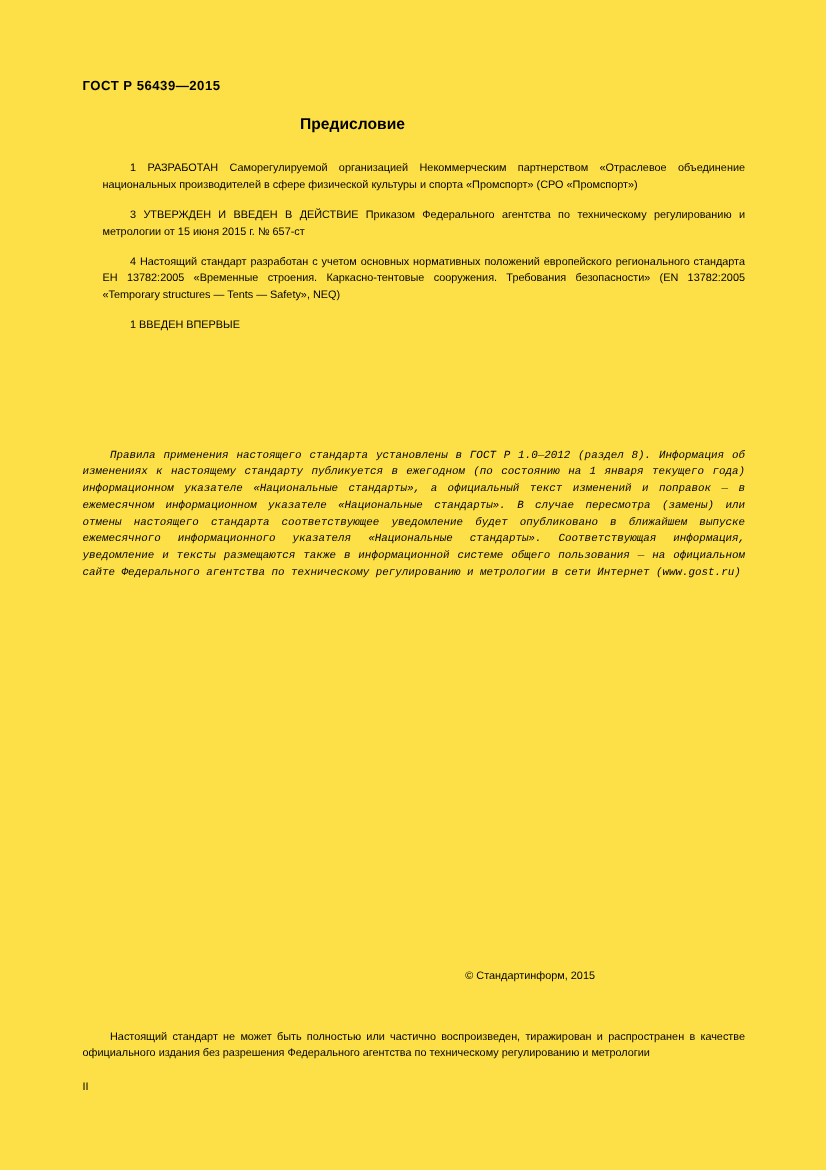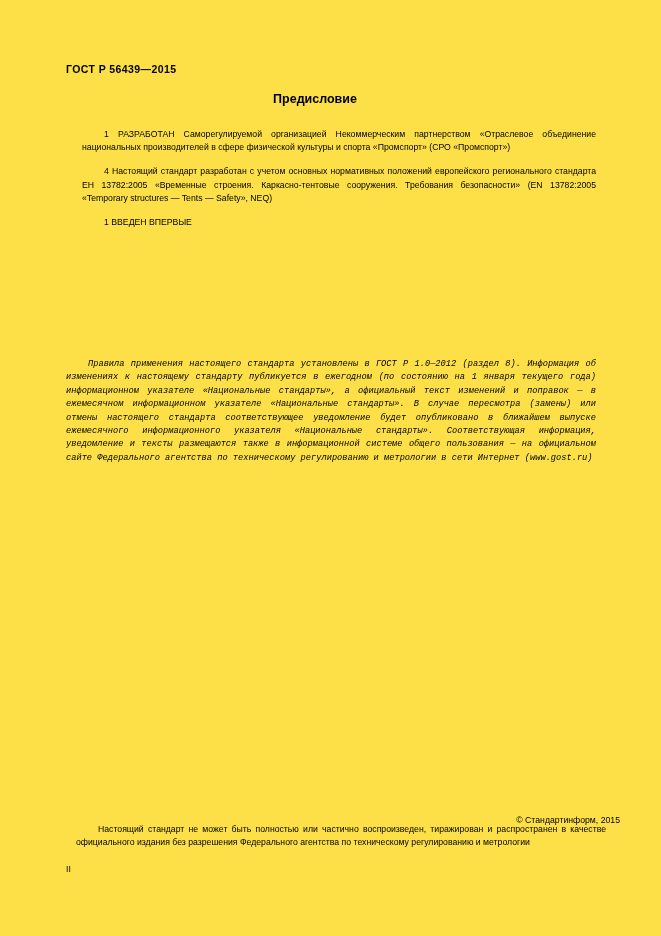--- a/index.html
+++ b/index.html
@@ -28,21 +28,20 @@
     letter-spacing: 0.4px;
   }
   .doc-title {
     position: absolute;
     top: 92px;
     left: 0;
     width: 564px;
     text-align: center;
     font-size: 12.5px;
     font-weight: bold;
-    padding-left: 33px;
   }
   .body-block {
     position: absolute;
     left: 66px;
     width: 530px;
     font-size: 8.7px;
     line-height: 13.2px;
     text-align: justify;
     text-justify: inter-word;
   }
@@ -64,28 +63,28 @@
     text-align: justify;
     font-family: Liberation Mono, monospace;
   }
   .italic-block p {
     margin: 0;
     text-indent: 22px;
   }
   .copyright {
     position: absolute;
     left: 0;
-    width: 620px;
-    top: 815px;
+    width: 476px;
+    top: 775px;
     text-align: right;
     font-size: 8.7px;
   }
   .footnote {
     position: absolute;
-    left: 76px;
+    left: 66px;
     width: 530px;
     top: 823px;
     font-size: 8.7px;
     line-height: 13.2px;
     text-align: justify;
   }
   .footnote p {
     margin: 0;
     text-indent: 22px;
   }
@@ -100,20 +99,21 @@
 <body>
 
 <div class="page">
 
   <div class="doc-header">ГОСТ Р 56439—2015</div>
 
   <div class="doc-title">Предисловие</div>
 
   <div class="body-block clause-list">
     <p>1  РАЗРАБОТАН Саморегулируемой организацией Некоммерческим партнерством «Отраслевое объединение национальных производителей в сфере физической культуры и спорта «Промспорт» (СРО «Промспорт»)</p>
+    <p>3  УТВЕРЖДЕН И ВВЕДЕН В ДЕЙСТВИЕ Приказом Федерального агентства по техническому регулированию и метрологии от 15 июня 2015 г. № 657-ст</p>
     <p>4  Настоящий стандарт разработан с учетом основных нормативных положений европейского регионального стандарта EH 13782:2005 «Временные строения. Каркасно-тентовые сооружения. Требования безопасности» (EN 13782:2005 «Temporary structures — Tents — Safety», NEQ)</p>
     <p>1  ВВЕДЕН ВПЕРВЫЕ</p>
   </div>
 
   <div class="italic-block">
     <p>Правила применения настоящего стандарта установлены в ГОСТ Р 1.0—2012 (раздел 8). Информация об изменениях к настоящему стандарту публикуется в ежегодном (по состоянию на 1 января текущего года) информационном указателе «Национальные стандарты», а официальный текст изменений и поправок — в ежемесячном информационном указателе «Национальные стандарты». В случае пересмотра (замены) или отмены настоящего стандарта соответствующее уведомление будет опубликовано в ближайшем выпуске ежемесячного информационного указателя «Национальные стандарты». Соответствующая информация, уведомление и тексты размещаются также в информационной системе общего пользования — на официальном сайте Федерального агентства по техническому регулированию и метрологии в сети Интернет (www.gost.ru)</p>
   </div>
 
   <div class="copyright">© Стандартинформ, 2015</div>
 

